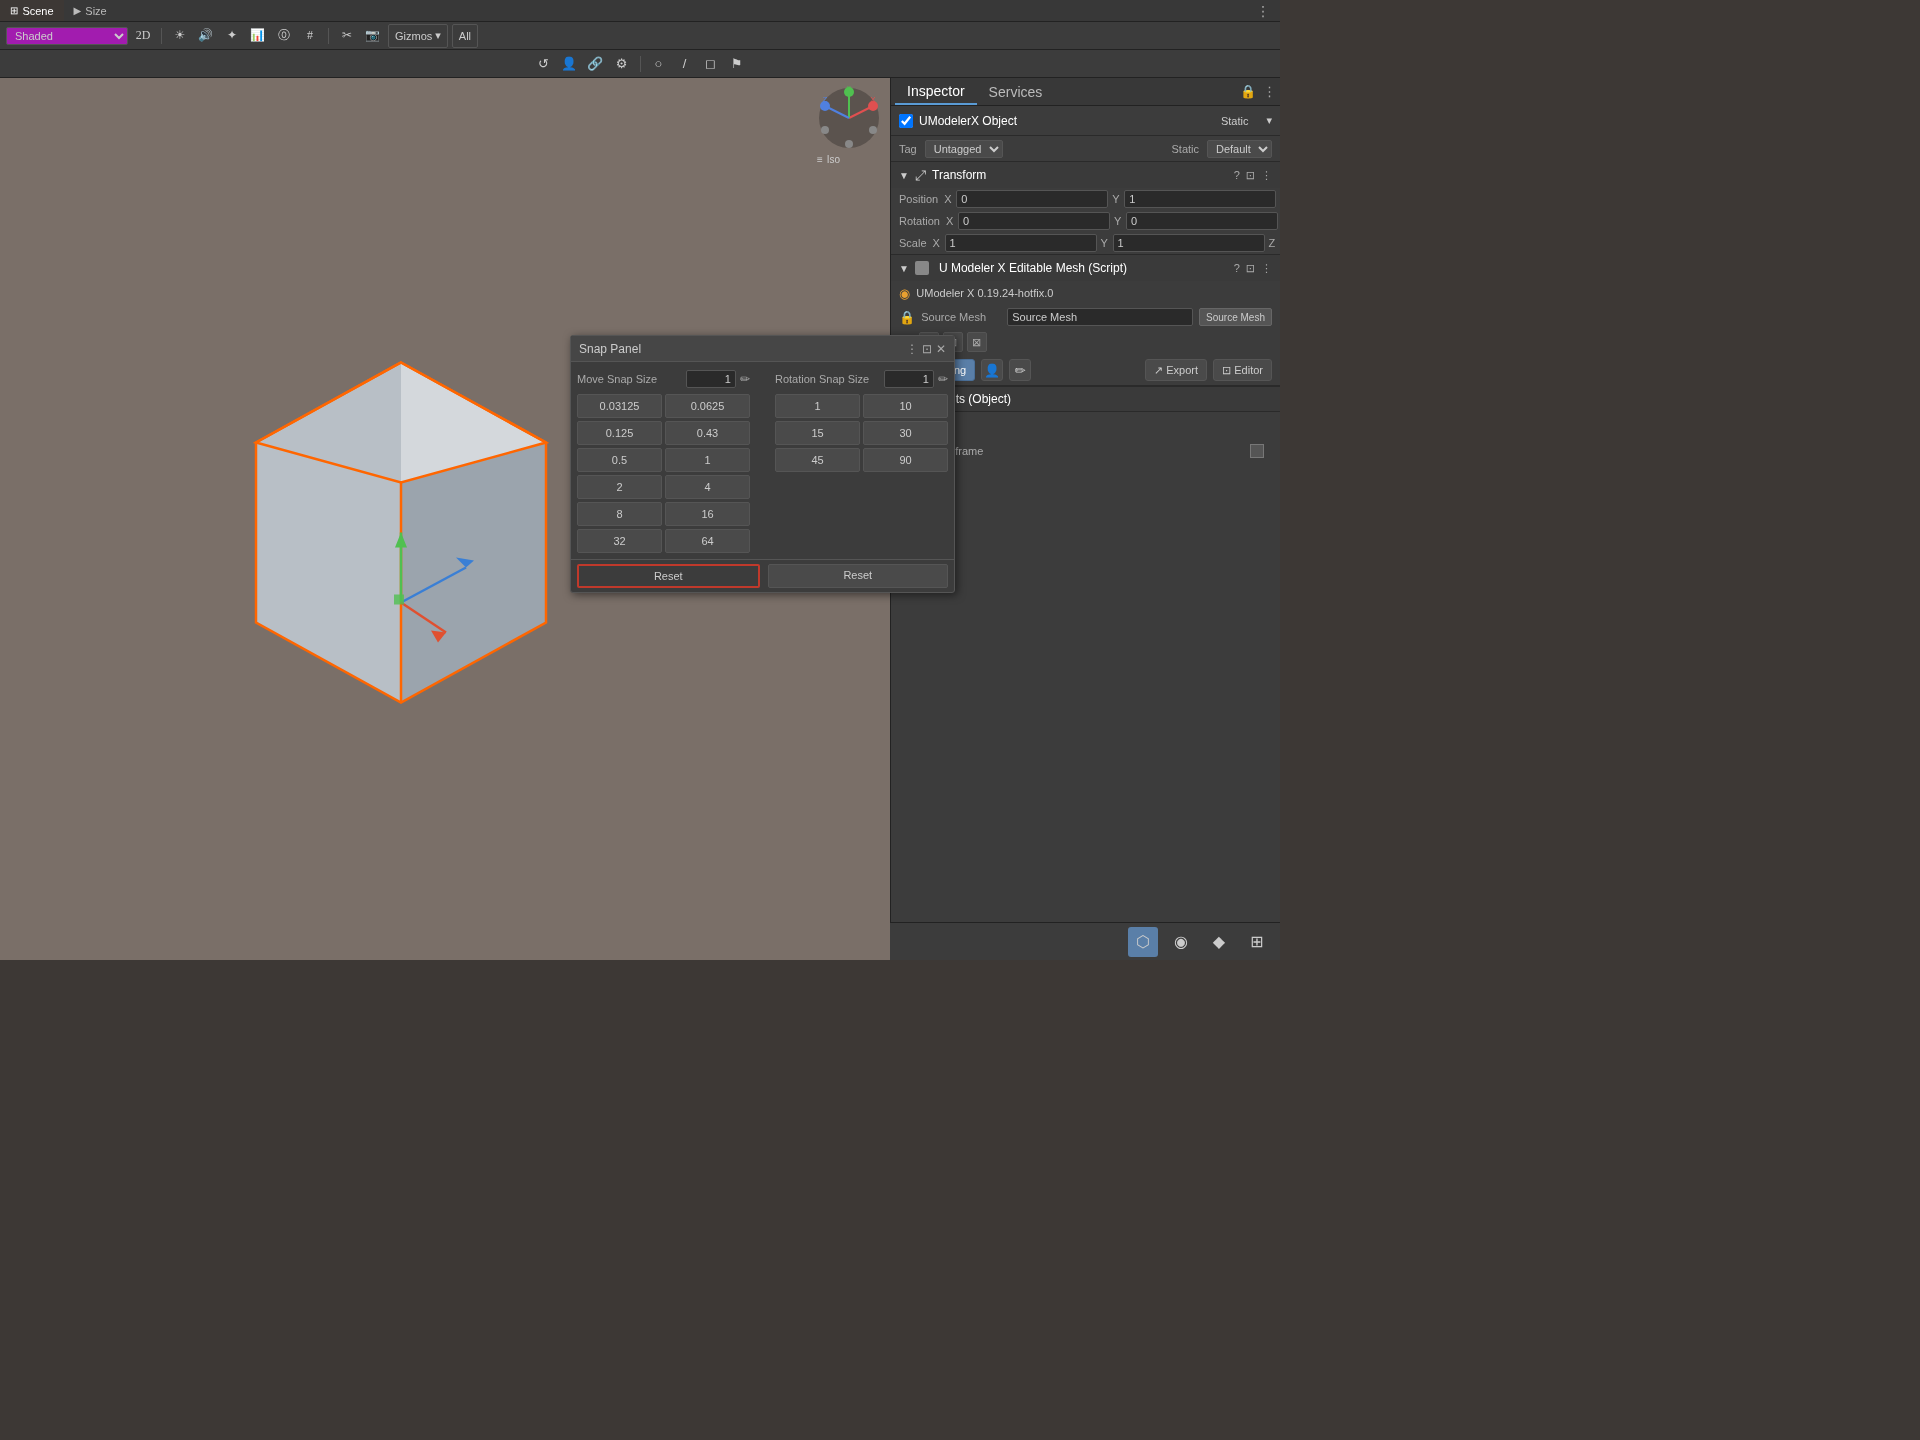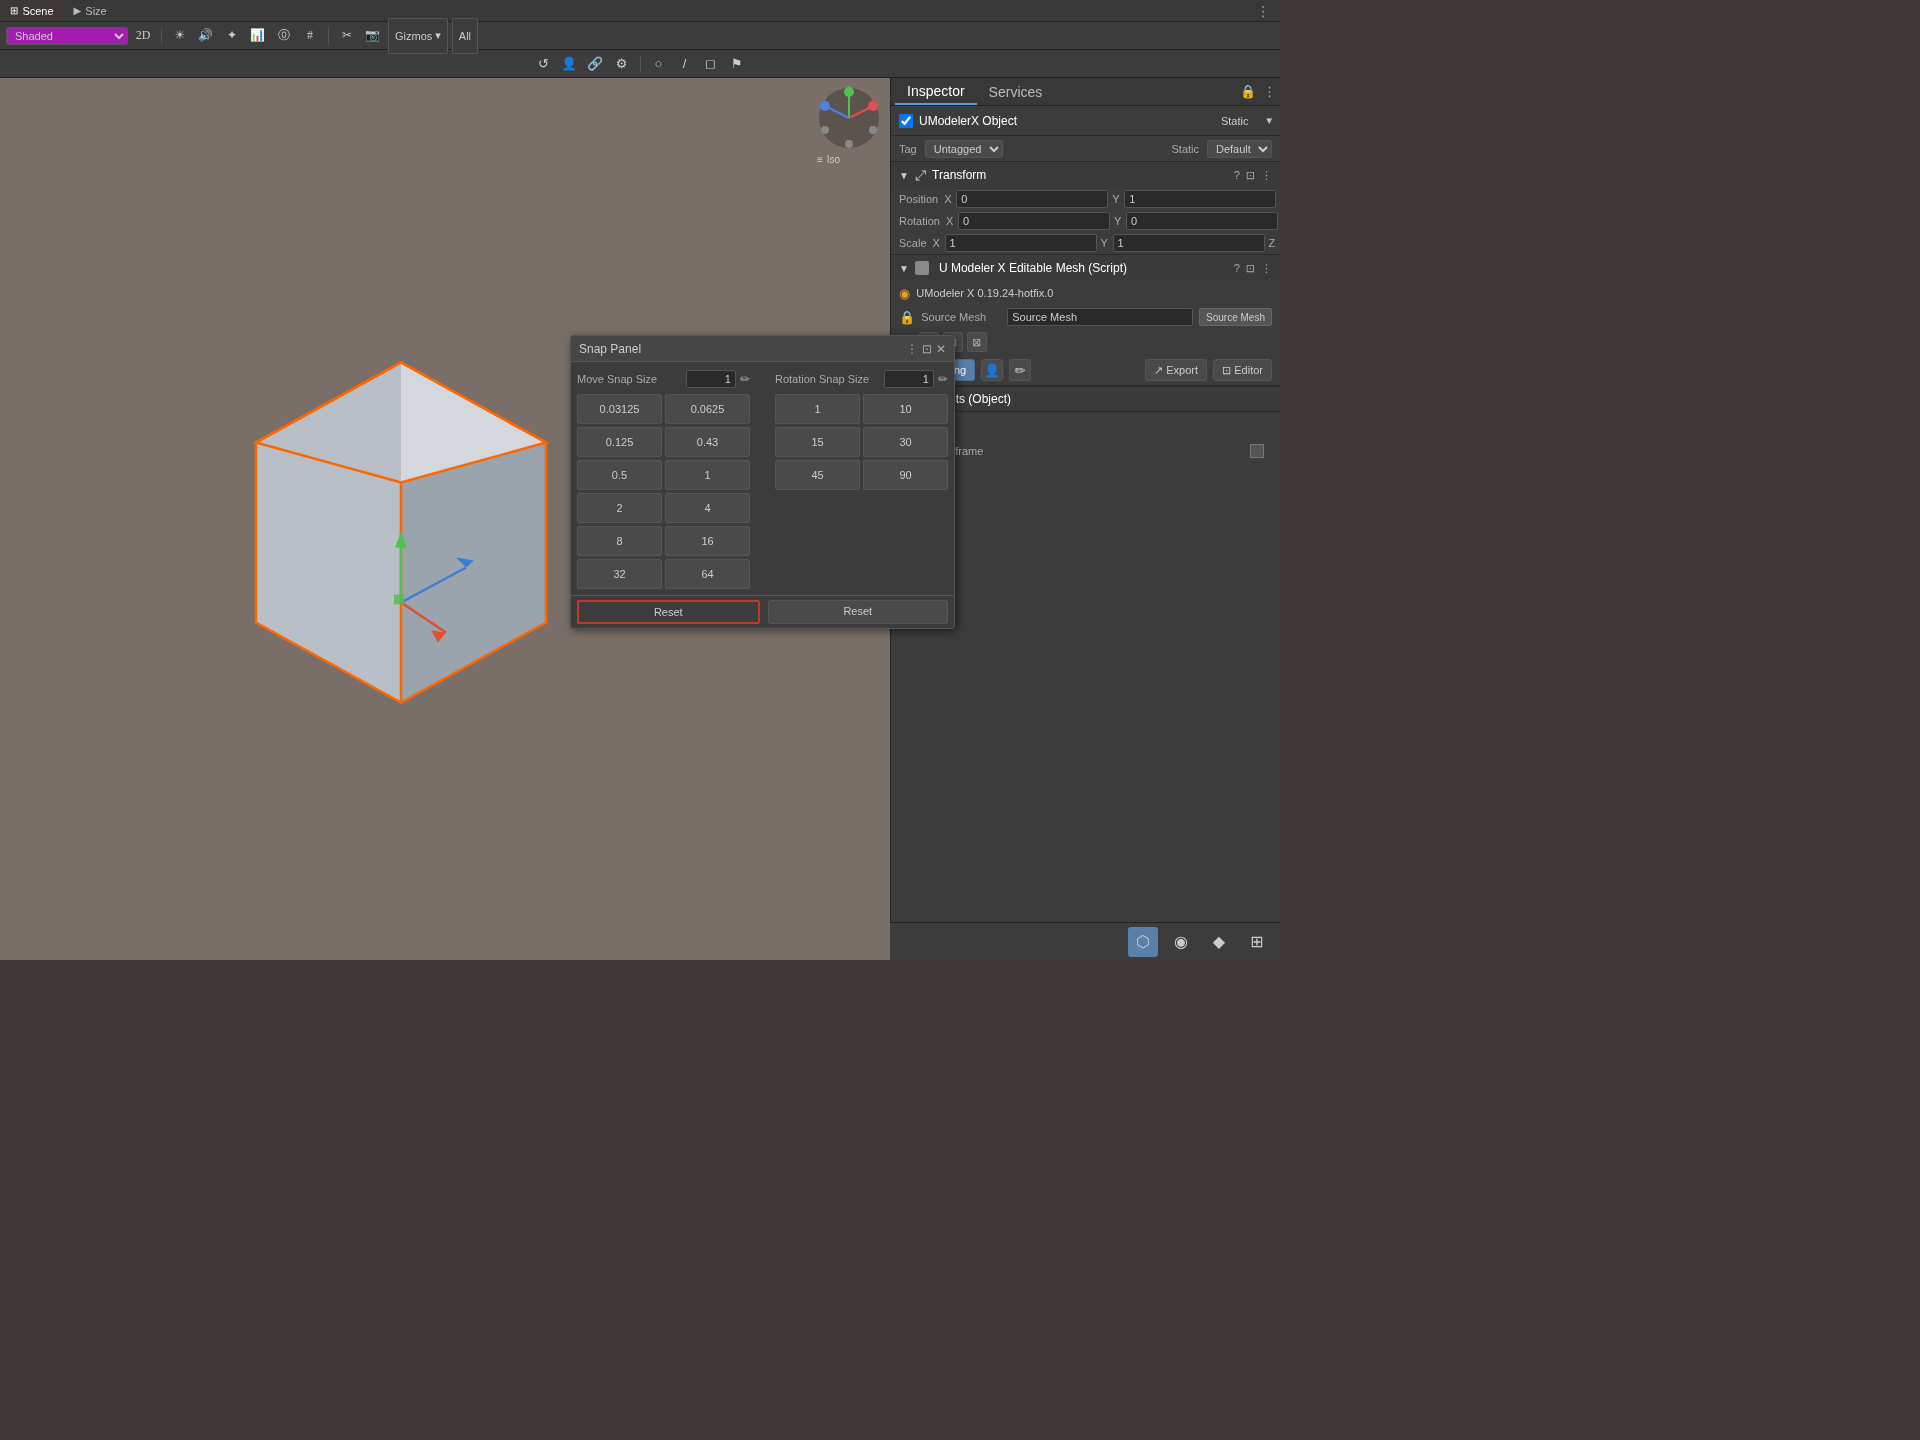--- a/index.html
+++ b/index.html
@@ -61,21 +61,21 @@
       font-family: Liberation Serif, serif;
     }
     .toolbar-sep { width: 1px; height: 16px; background: #555; margin: 0 3px; }
     .toolbar-select {
       background: #a21caf; border: 1px solid #555; color: #ccc;
       font-size: 11px; padding: 1px 4px; border-radius: 2px; cursor: pointer;
     }
     .gizmos-btn {
       display: flex; align-items: center; gap: 3px;
       background: #3c3c3c; border: 1px solid #555; color: #ccc;
-      font-size: 11px; padding: 1px 6px; border-radius: 2px; cursor: pointer; height: 36px;
+      font-size: 11px; padding: 1px 6px; border-radius: 2px; cursor: pointer; height: 24px;
     }
 
     
     .umodeler-toolbar {
       display: flex; align-items: center;
       background: #3c3c3c;
       height: 28px;
       border-bottom: 1px solid #222;
       padding: 0 6px; gap: 4px;
       justify-content: center;
@@ -316,21 +316,21 @@
       font-size: 11px; padding: 1px 4px; border-radius: 2px; height: 18px; text-align: right;
     }
     .snap-edit-btn { font-size: 12px; color: #aaa; cursor: pointer; }
 
     .snap-grid {
       display: grid; grid-template-columns: 1fr 1fr; gap: 3px;
     }
     .snap-cell {
       background: #4a4a4a; border: 1px solid #555; border-radius: 2px;
       text-align: center; font-size: 11px; color: #ccc; padding: 3px;
-      cursor: pointer; height: 30px; display: flex; align-items: center; justify-content: center;
+      cursor: pointer; height: 24px; display: flex; align-items: center; justify-content: center;
     }
 
     .snap-footer {
       padding: 4px 6px;
       border-top: 1px solid #555;
       display: flex; gap: 8px;
     }
     .snap-reset-btn {
       flex: 1; background: transparent; border: 2px solid #c0392b;
       color: #ccc; font-size: 11px; padding: 4px; border-radius: 2px;

